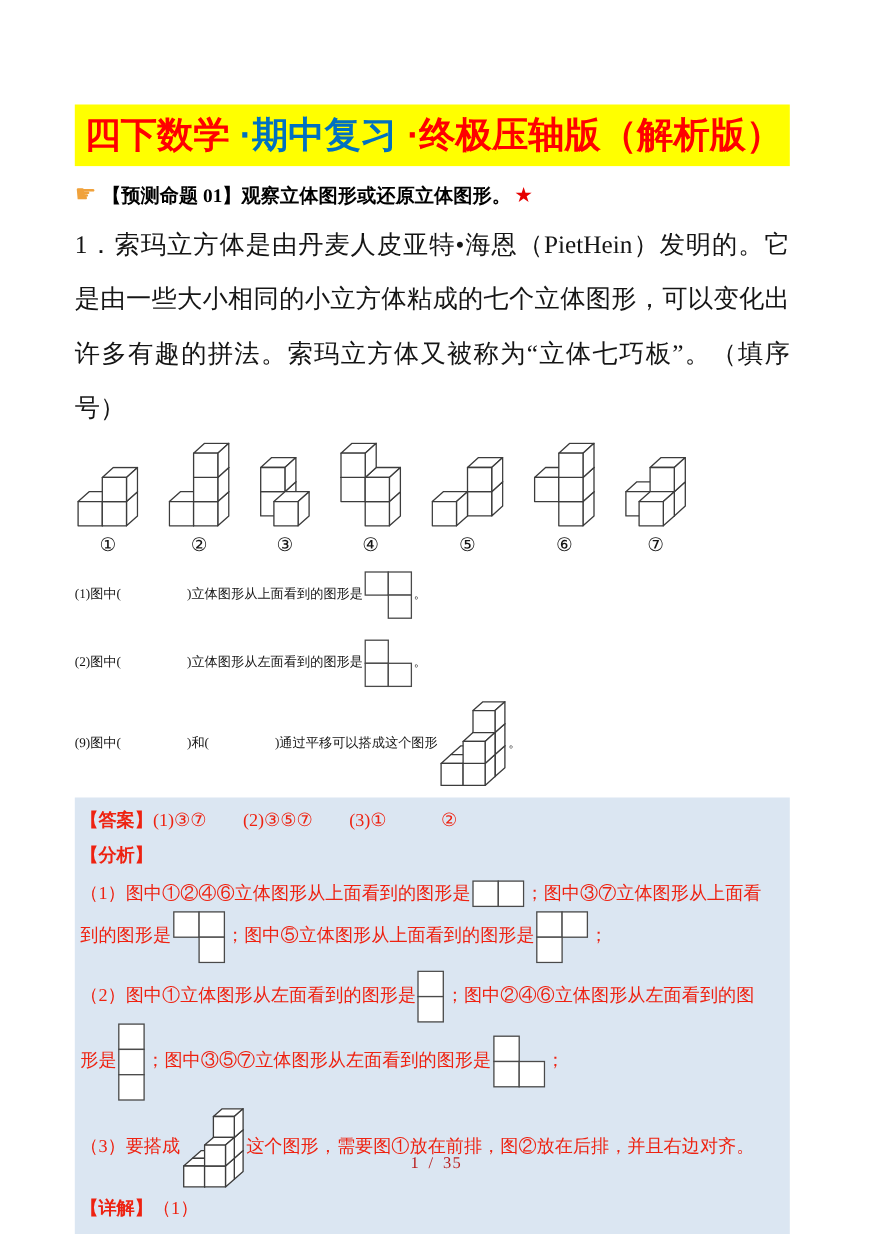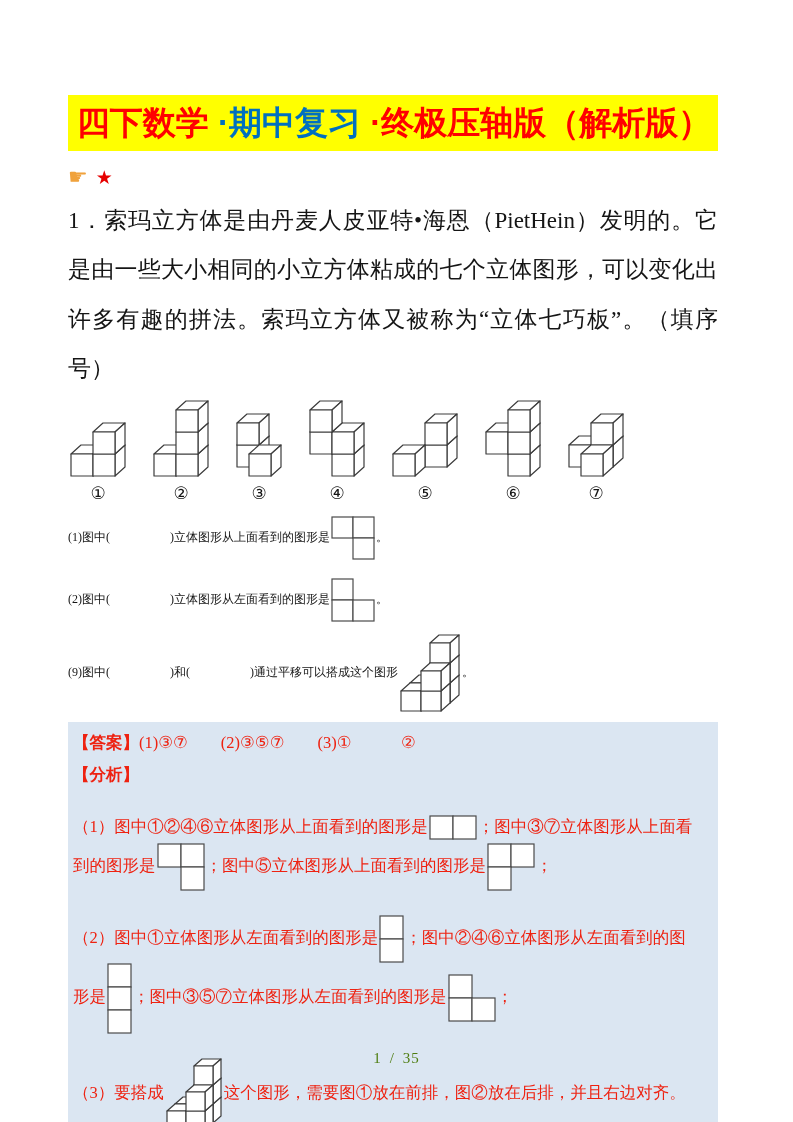--- a/index.html
+++ b/index.html
@@ -32,36 +32,37 @@
   .q2{margin-top:18px}
   .q3{margin-top:12px}
   .answer-box{
     margin-top:10px;background:var(--answer-bg,#dbe6f2);color:var(--answer-red,#ee2211);
     padding:10px 16px 12px 5px;font-size:16.5px;
   }
   .answer-box .rich{font-size:16.5px}
   .ans-label{font-weight:bold}
   .ansline{margin:0 0 10px 0}
   .analysis-label{margin:0 0 6px 0}
-  .apara{margin:24px 0}
+  .apara{margin:6px 0}
   .detail-line{margin:8px 0 0 0}
-  .footer{position:absolute;left:0;top:1050px;width:793px;text-align:center;font-size:15px;color:#4d7c0f;letter-spacing:1px}
+  .footer{position:absolute;left:0;top:1050px;width:793px;text-align:center;font-size:15px;color:#b91c1c;letter-spacing:1px}
   .footer span{margin:0 4px}
 </style>
 </head>
 <body>
 
 <div class="page">
 
   <div class="banner">
     <span class="red">四下数学 </span><span class="blue">·期中复习 </span><span class="red">·终极压轴版（解析版）</span>
   </div>
 
   <div class="sec-header">
     <span class="finger">☛</span>
+    <span>【预测命题 01】观察立体图形或还原立体图形。</span>
     <span class="star">★</span>
   </div>
 
   <p class="intro">1．索玛立方体是由丹麦人皮亚特•海恩（PietHein）发明的。它是由一些大小相同的小立方体粘成的七个立体图形，可以变化出许多有趣的拼法。索玛立方体又被称为“立体七巧板”。（填序号）</p>
 
   <div class="figrow">
     <div class="figcell">
       <div><svg width="56" height="55" viewBox="0 0 56 55">
             <path d="M 1 32 L 11 23 L 33 23 L 23 32 Z" fill="#ffffff" stroke="#3c3c3c" stroke-width="1.2" stroke-linejoin="round"></path>
             <path d="M 23 32 L 33 23 L 33 45 L 23 54 Z" fill="#ffffff" stroke="#3c3c3c" stroke-width="1.2" stroke-linejoin="round"></path>

